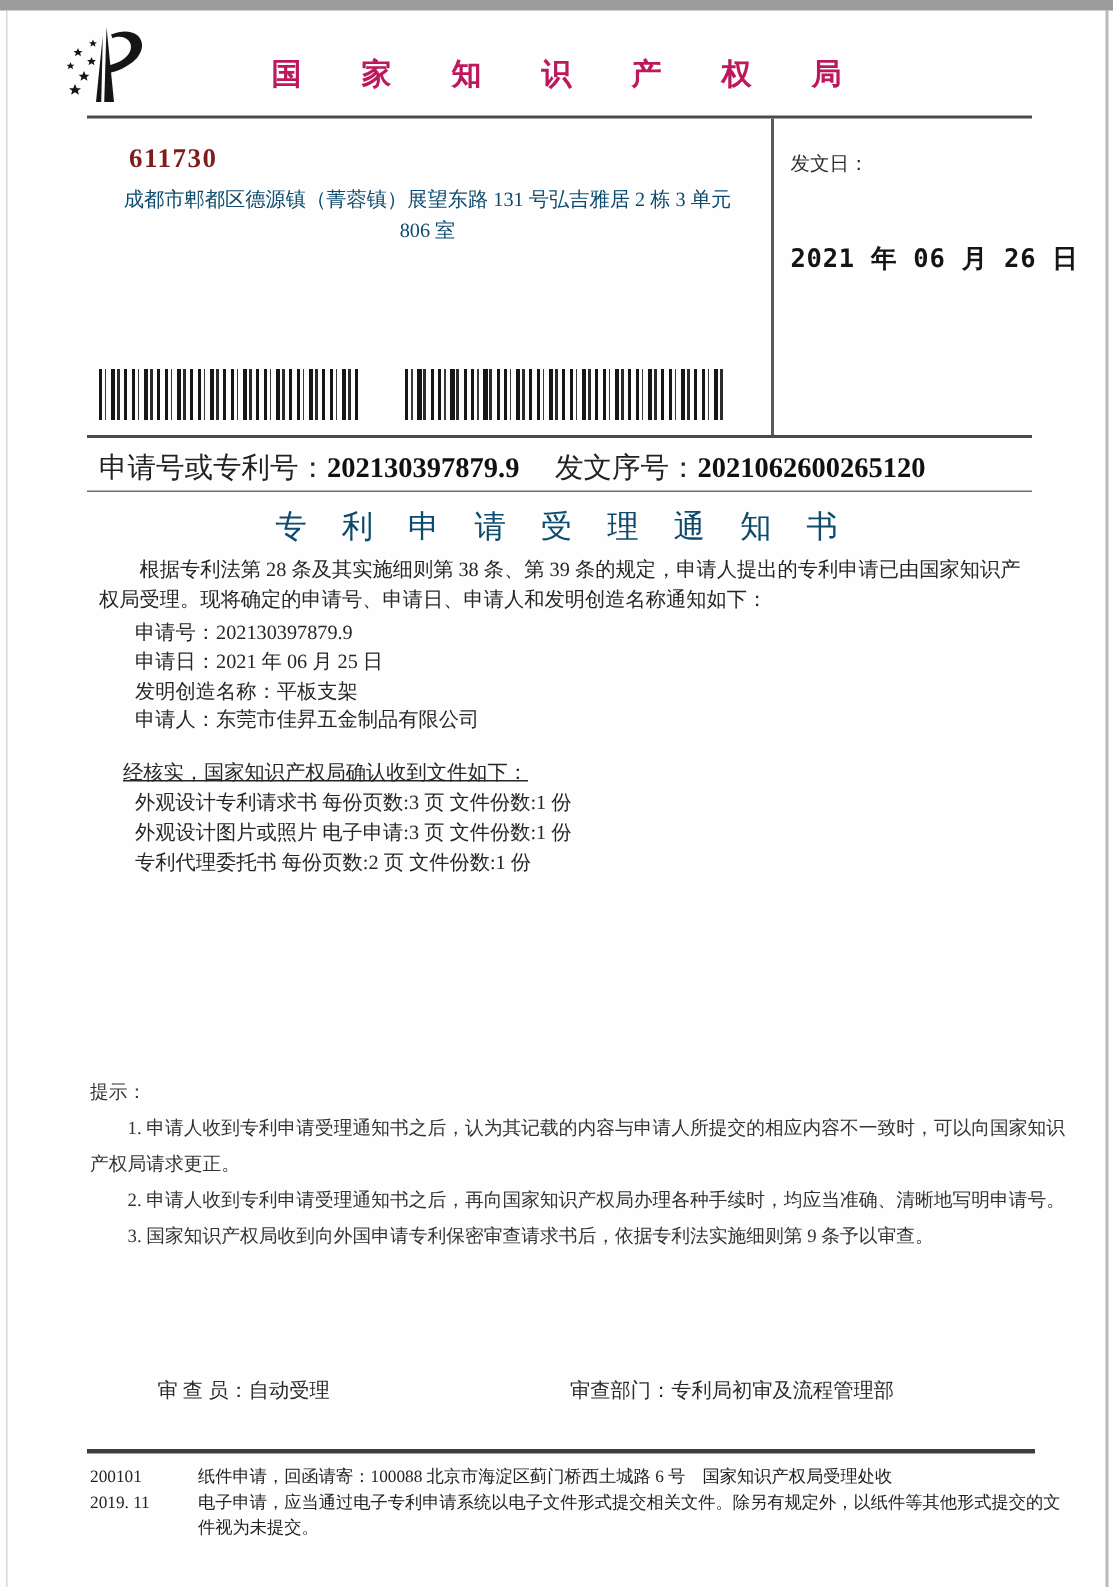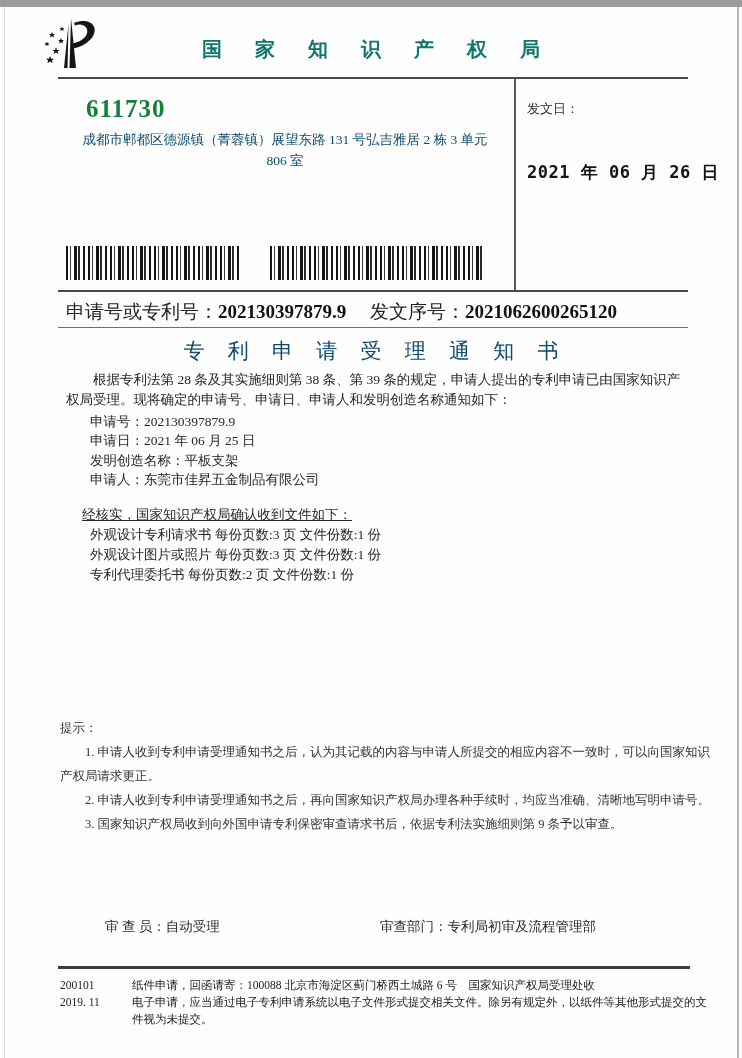--- a/index.html
+++ b/index.html
@@ -9,31 +9,31 @@
     font-family:"Liberation Serif","DejaVu Serif",serif;
     color:#262626;
   }
   .edge-top{position:absolute;top:0;left:0;right:0;height:7px;background:#9c9c9c;}
   .edge-left{position:absolute;top:7px;bottom:0;left:4px;width:1px;background:#d8d8d8;}
   .edge-right{position:absolute;top:7px;bottom:0;right:3px;width:2px;background:#b9b9b9;}
 
   .logo{position:absolute;left:38px;top:16px;width:70px;height:56px;}
   .agency-title{
     position:absolute;top:36px;left:0;right:0;text-align:center;
-    font-family:Liberation Serif, serif;
-    font-size:20px;font-weight:600;letter-spacing:14px;text-indent:14px;color:#0f766e;
+    font-family:Liberation Mono, monospace;
+    font-size:20px;font-weight:600;letter-spacing:14px;text-indent:14px;color:#be185d;
   }
   .rule{position:absolute;left:58px;width:630px;background:#4a4a4a;}
   .rule1{top:77px;height:2px;}
   .rule2{top:290px;height:2px;}
   .rule3{top:327px;height:1px;background:#6e6e6e;}
   .vdivider{position:absolute;left:514px;top:79px;height:211px;width:2px;background:#5a5a5a;}
 
   .recipient{position:absolute;left:58px;top:79px;width:454px;}
-  .postal{margin:16px 0 6px 28px;font-size:25px;font-weight:bold;letter-spacing:1px;color:#15803d;}
+  .postal{margin:16px 0 6px 28px;font-size:18px;font-weight:bold;letter-spacing:1px;color:#7f1d1d;}
   .addr{ text-align:center;font-size:13.5px;line-height:21px;color:#0c4a6e;}
   .agency-line{text-align:center;font-size:13.5px;line-height:21px;margin-top:4px;color:#2a2a2a;}
 
   .dispatch{position:absolute;left:516px;top:79px;width:172px;padding-left:11px;box-sizing:border-box;}
   .dispatch-label{margin-top:21px;font-size:13px;color:#2e2e2e;}
   .dispatch-date{
     margin-top:43px;font-size:17px;font-weight:bold;color:#141414;
     font-family:"DejaVu Sans Mono","Liberation Mono",monospace;letter-spacing:0.5px;white-space:nowrap;
   }
 
@@ -141,21 +141,21 @@
     <p class="intro">根据专利法第 28 条及其实施细则第 38 条、第 39 条的规定，申请人提出的专利申请已由国家知识产权局受理。现将确定的申请号、申请日、申请人和发明创造名称通知如下：</p>
     <div class="fields">
       <div>申请号：202130397879.9</div>
       <div>申请日：2021 年 06 月 25 日</div>
       <div>发明创造名称：平板支架</div>
       <div>申请人：东莞市佳昇五金制品有限公司</div>
     </div>
     <div class="received">经核实，国家知识产权局确认收到文件如下：</div>
     <div class="doc-list">
       <div>外观设计专利请求书 每份页数:3 页 文件份数:1 份</div>
-      <div>外观设计图片或照片 每份页数:3 页 文件份数:1 份</div>
+      <div>外观设计图片或照片 电子申请:3 页 文件份数:1 份</div>
       <div>专利代理委托书 每份页数:2 页 文件份数:1 份</div>
     </div>
   </div>
 
   <div class="tips">
     <p class="tips-label">提示：</p>
     <p>1. 申请人收到专利申请受理通知书之后，认为其记载的内容与申请人所提交的相应内容不一致时，可以向国家知识产权局请求更正。</p>
     <p>2. 申请人收到专利申请受理通知书之后，再向国家知识产权局办理各种手续时，均应当准确、清晰地写明申请号。</p>
     <p>3. 国家知识产权局收到向外国申请专利保密审查请求书后，依据专利法实施细则第 9 条予以审查。</p>
   </div>

